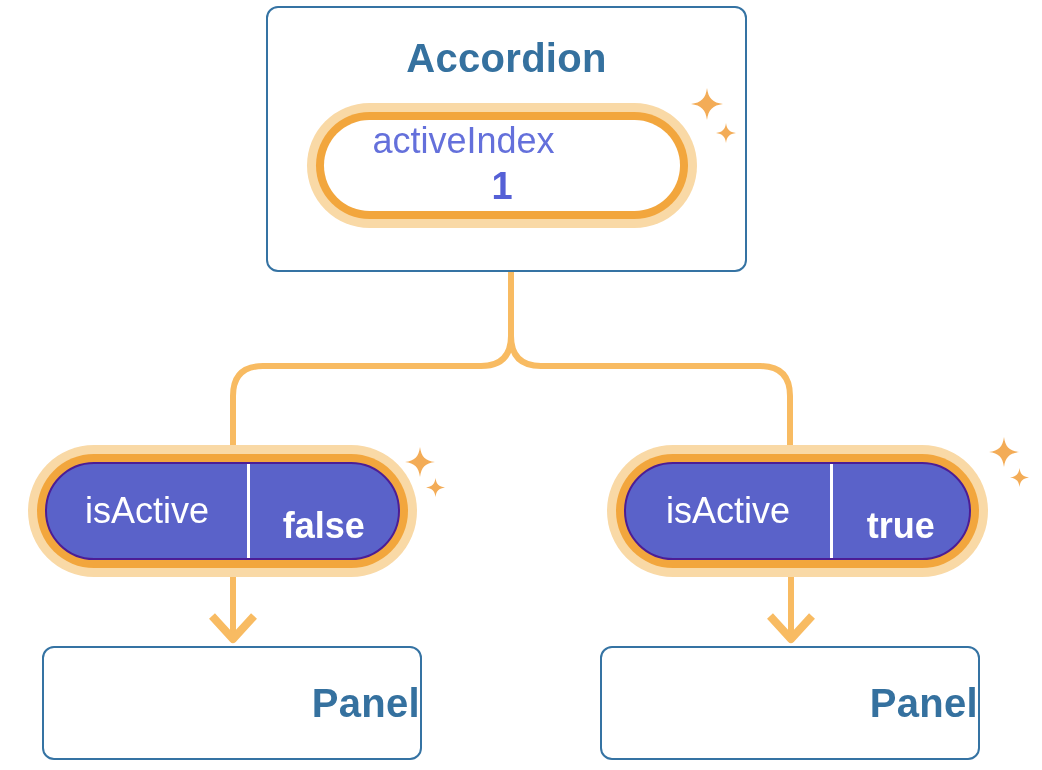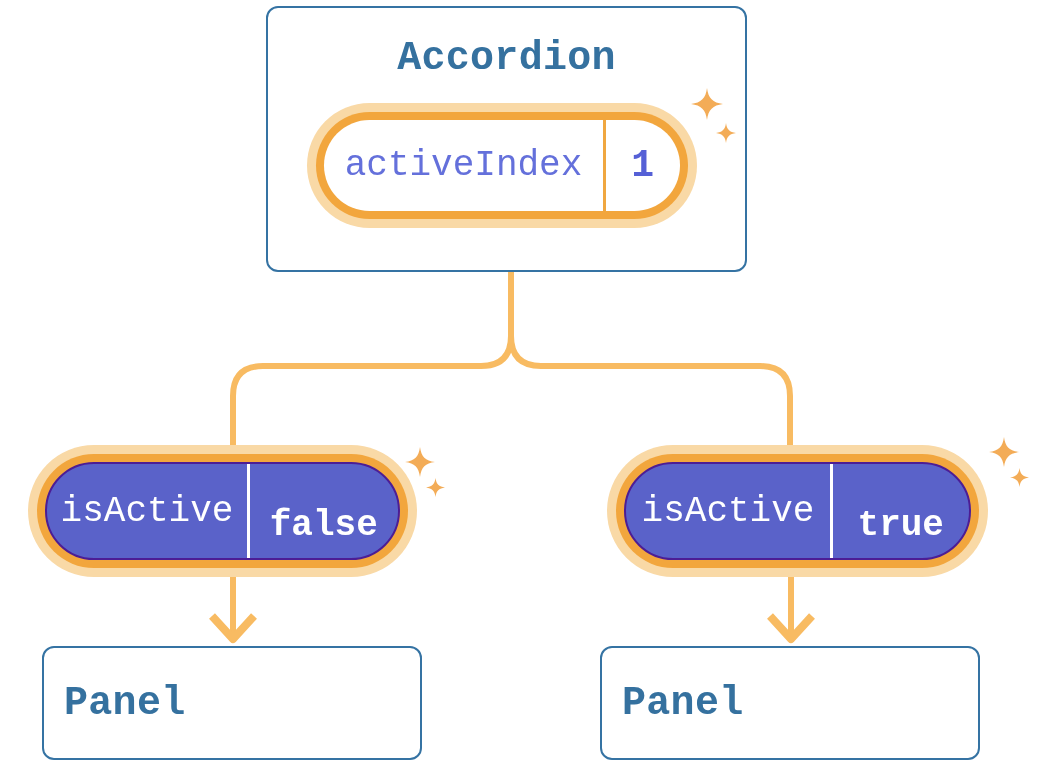--- a/index.html
+++ b/index.html
@@ -18,21 +18,20 @@
   }
   * { margin: 0; padding: 0; box-sizing: border-box; }
   html, body { background: var(--background); }
   body { font-family: "Liberation Sans", sans-serif; }
   #canvas {
     position: relative;
     width: 1042px;
     height: 770px;
     background: var(--background);
     overflow: hidden;
-    font-family: Liberation Mono, monospace;
   }
   .abs { position: absolute; }
 
   
   #connector-svg { position: absolute; left: 0; top: 0; }
   .branch { fill: none; stroke: var(--connector); stroke-width: 6; }
   .shaft  { fill: none; stroke: var(--connector); stroke-width: 6; }
   .chev   { fill: none; stroke: var(--connector); stroke-width: 8; stroke-linejoin: round; stroke-linecap: butt; }
 
   
@@ -44,22 +43,21 @@
   .card-title {
     color: var(--card_text);
     font-size: 40px;
     font-weight: 600;
     text-align: center;
     letter-spacing: 0.3px;
   }
   .panel-card {
     display: flex;
     align-items: center;
-    justify-content: flex-start;
-    padding-left: 20px;
+    justify-content: flex-end;
   }
 
   
   .pill-glow {
     background: var(--pill_glow);
     border-radius: 999px;
     padding: 9px;
   }
   .pill-ring {
     background: var(--pill_ring);
@@ -67,21 +65,21 @@
     padding: 8px;
     width: 100%; height: 100%;
   }
   .pill-core {
     border-radius: 999px;
     width: 100%; height: 100%;
     display: flex;
     align-items: stretch;
     overflow: hidden;
   }
-  .pill-core.white-core { background: #ffffff; }
+  .pill-core.white-core { background: #ffffff; flex-direction: column; }
   .pill-core.purple-core {
     background: var(--pill_fill);
     border: 2px solid #4c1d95;
   }
   .pill-cell {
     display: flex;
     align-items: center;
     justify-content: center;
   }
   .divider-v { width: 2.5px; align-self: stretch; }

